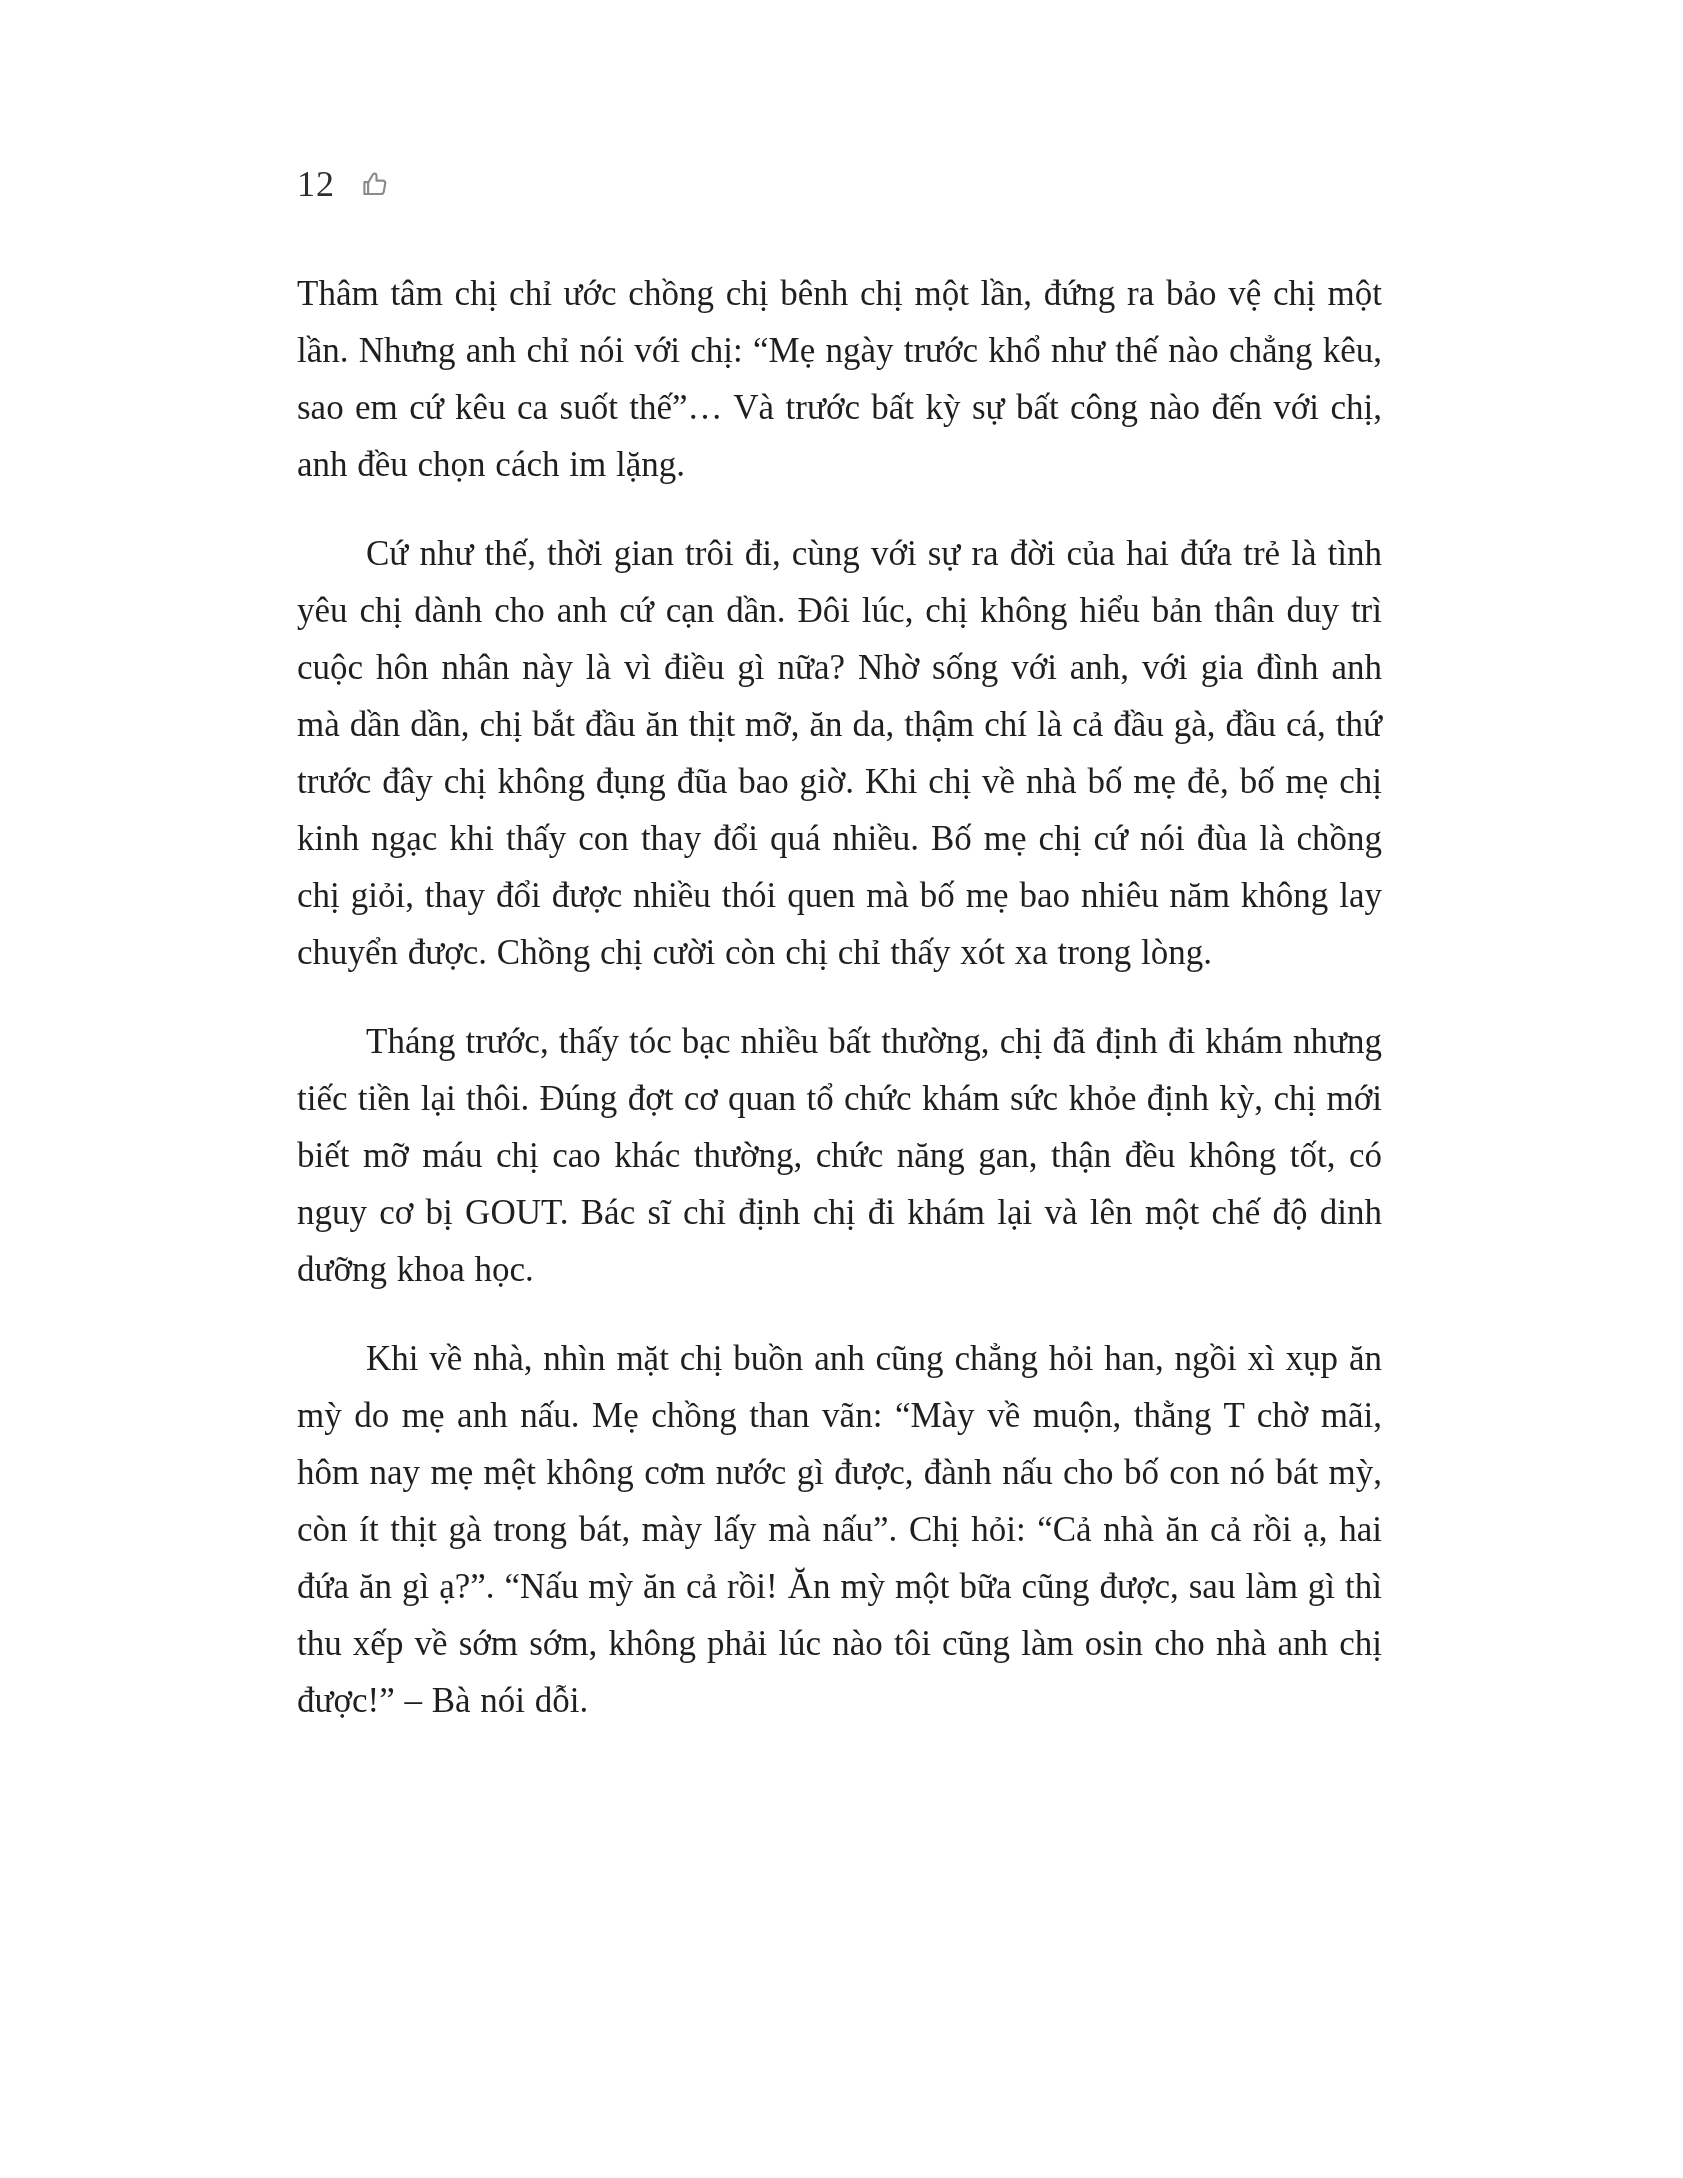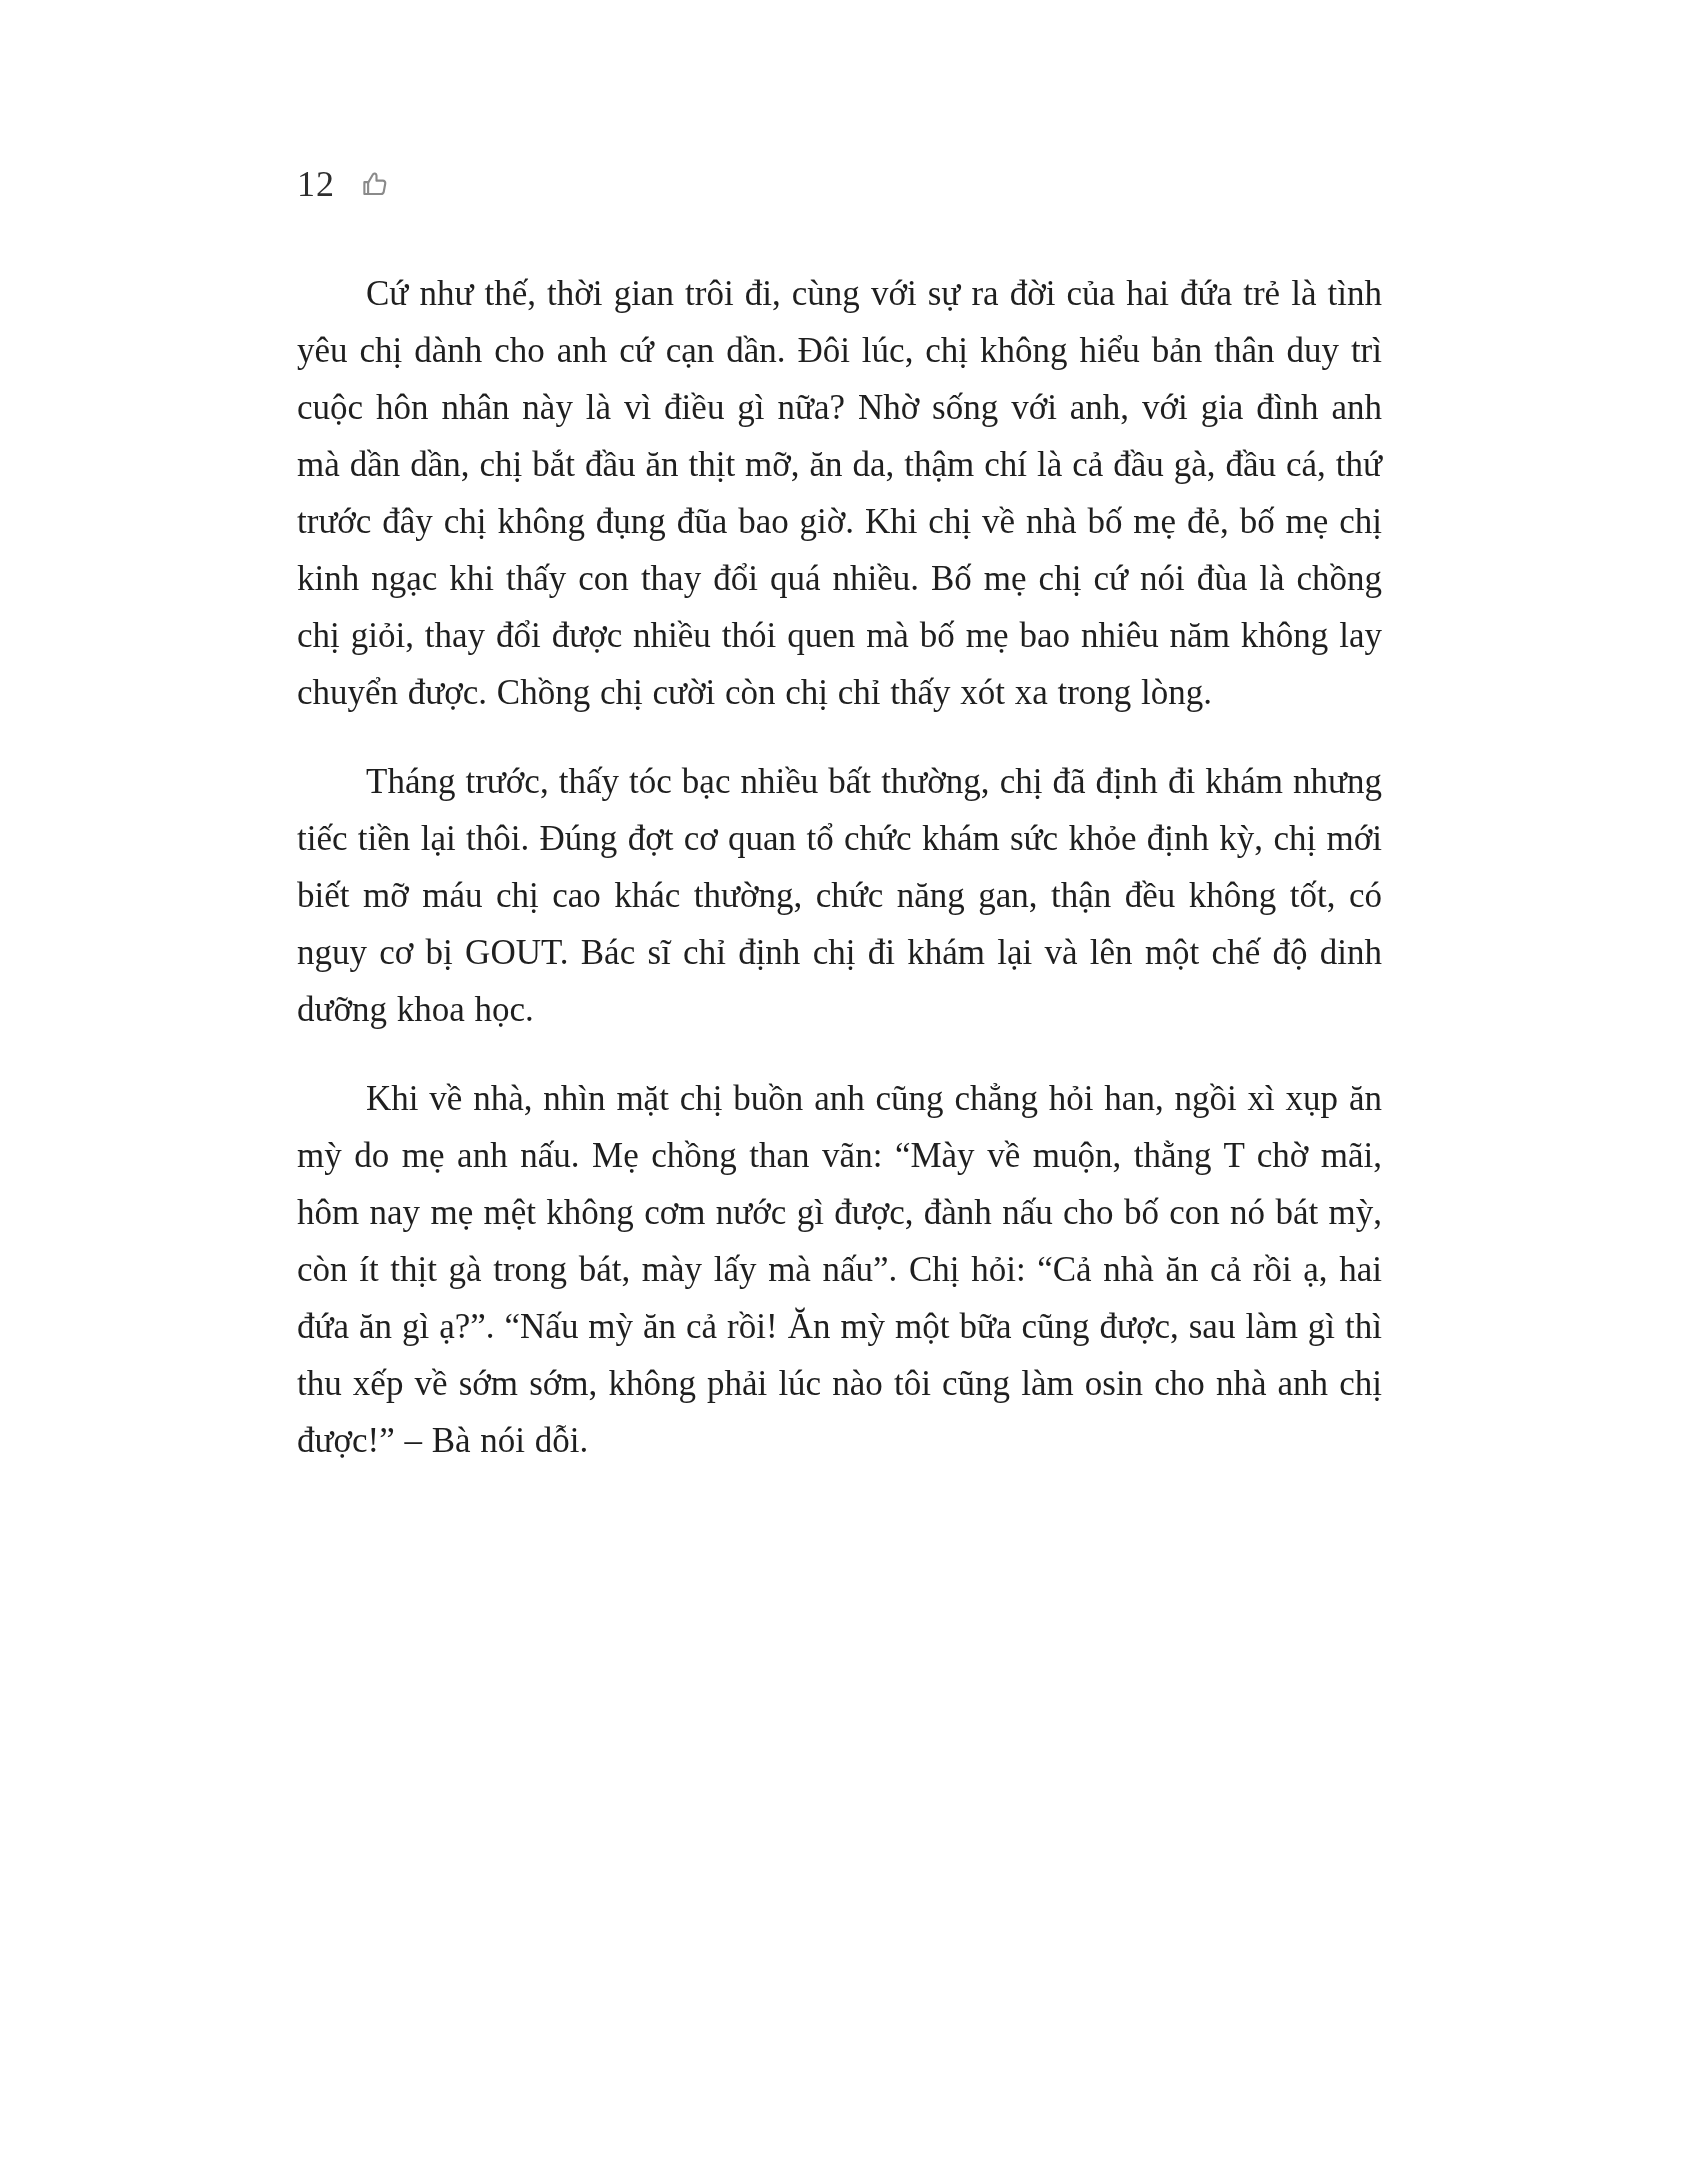--- a/index.html
+++ b/index.html
@@ -90,19 +90,20 @@
     <span class="page-number">12</span>
     <span class="like-icon">
       <svg viewBox="0 0 24 24" aria-hidden="true">
         <path d="M3.5 10.5h3v9.5h-3z"></path>
         <path d="M6.5 11l3.8-6.6c.7-1.3 2.9-.8 2.9.7V9.3h5.1c1.2 0 2.1 1.1 1.9 2.3l-1.2 6.6c-.2 1-1.1 1.8-2.1 1.8H6.5"></path>
       </svg>
     </span>
   </header>
 
   <main class="body-text">
+    <p class="para first">Thâm tâm chị chỉ ước chồng chị bênh chị một lần, đứng ra bảo vệ chị một lần. Nhưng anh chỉ nói với chị: “Mẹ ngày trước khổ như thế nào chẳng kêu, sao em cứ kêu ca suốt thế”… Và trước bất kỳ sự bất công nào đến với chị, anh đều chọn cách im lặng.</p>
     <p class="para">Cứ như thế, thời gian trôi đi, cùng với sự ra đời của hai đứa trẻ là tình yêu chị dành cho anh cứ cạn dần. Đôi lúc, chị không hiểu bản thân duy trì cuộc hôn nhân này là vì điều gì nữa? Nhờ sống với anh, với gia đình anh mà dần dần, chị bắt đầu ăn thịt mỡ, ăn da, thậm chí là cả đầu gà, đầu cá, thứ trước đây chị không đụng đũa bao giờ. Khi chị về nhà bố mẹ đẻ, bố mẹ chị kinh ngạc khi thấy con thay đổi quá nhiều. Bố mẹ chị cứ nói đùa là chồng chị giỏi, thay đổi được nhiều thói quen mà bố mẹ bao nhiêu năm không lay chuyển được. Chồng chị cười còn chị chỉ thấy xót xa trong lòng.</p>
     <p class="para">Tháng trước, thấy tóc bạc nhiều bất thường, chị đã định đi khám nhưng tiếc tiền lại thôi. Đúng đợt cơ quan tổ chức khám sức khỏe định kỳ, chị mới biết mỡ máu chị cao khác thường, chức năng gan, thận đều không tốt, có nguy cơ bị GOUT. Bác sĩ chỉ định chị đi khám lại và lên một chế độ dinh dưỡng khoa học.</p>
     <p class="para">Khi về nhà, nhìn mặt chị buồn anh cũng chẳng hỏi han, ngồi xì xụp ăn mỳ do mẹ anh nấu. Mẹ chồng than vãn: “Mày về muộn, thằng T chờ mãi, hôm nay mẹ mệt không cơm nước gì được, đành nấu cho bố con nó bát mỳ, còn ít thịt gà trong bát, mày lấy mà nấu”. Chị hỏi: “Cả nhà ăn cả rồi ạ, hai đứa ăn gì ạ?”. “Nấu mỳ ăn cả rồi! Ăn mỳ một bữa cũng được, sau làm gì thì thu xếp về sớm sớm, không phải lúc nào tôi cũng làm osin cho nhà anh chị được!” – Bà nói dỗi.</p>
   </main>
 
 </div>
 
 
 </body></html>

